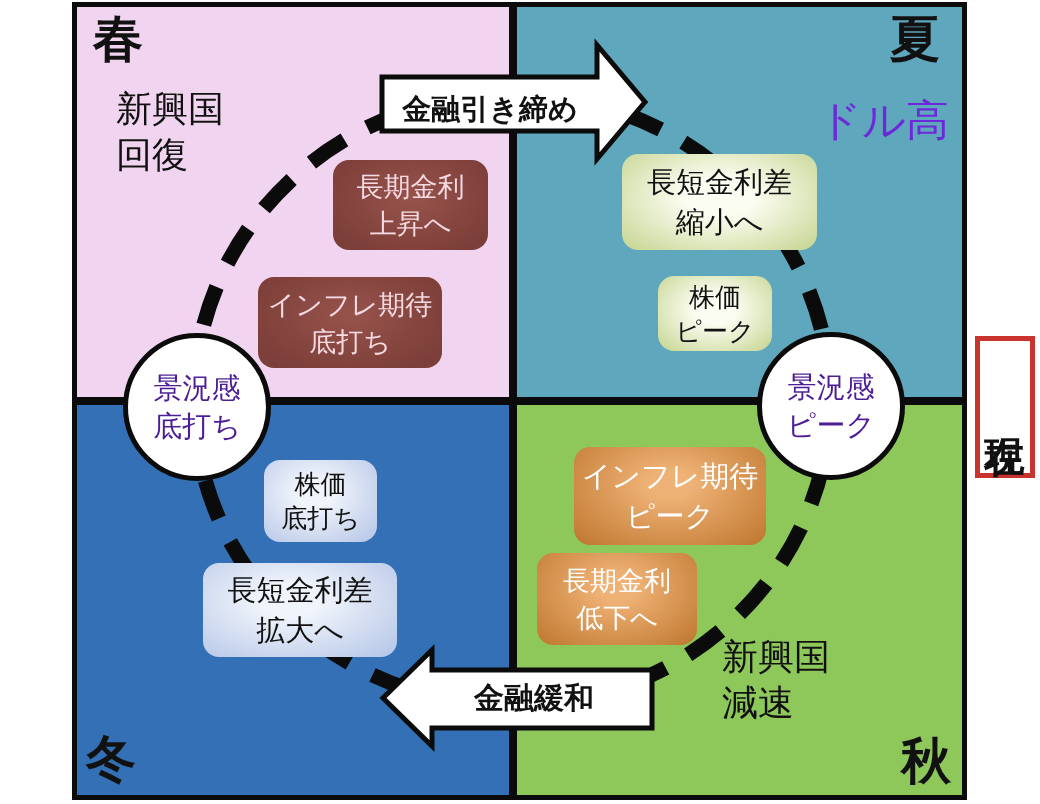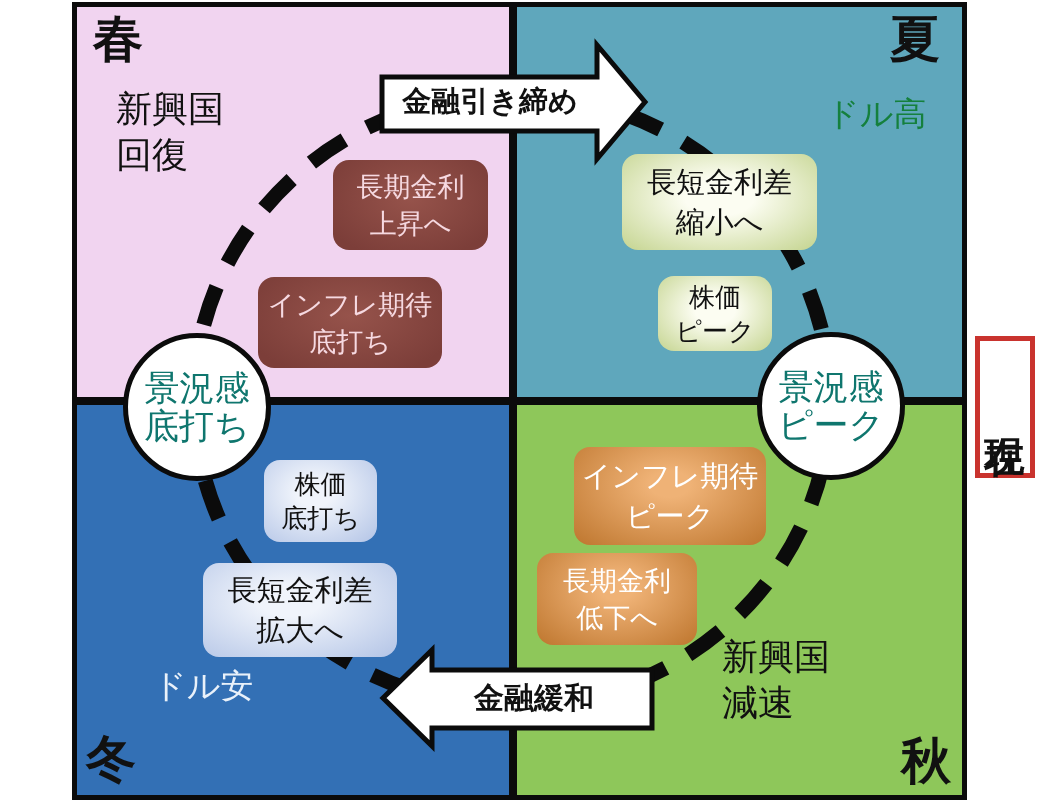--- a/index.html
+++ b/index.html
@@ -21,48 +21,48 @@
   .svg-arrows{position:absolute;left:0;top:0;width:1040px;height:804px;z-index:5;}
   
   .season{position:absolute;z-index:6;font-size:50px;font-weight:700;color:#111;line-height:1;}
   .s-spring{left:93px;top:14px;}
   .s-summer{left:890px;top:14px;}
   .s-winter{left:86px;top:734px;}
   .s-autumn{left:901px;top:736px;}
   
   .qlabel{position:absolute;z-index:6;font-weight:400;white-space:pre-line;}
   .l-spring{left:116px;top:86px;width:170px;font-size:36px;line-height:46px;color:#111;}
-  .l-summer{left:818px;top:92px;font-size:33px;color:#15803d;margin-left:8px;}
+  .l-summer{left:818px;top:92px;font-size:43px;color:#6d28d9;}
   .l-winter{left:153px;top:664px;font-size:33px;color:#E9F1FA;}
   .l-autumn{left:722px;top:634px;width:172px;font-size:36px;line-height:46px;color:#111;}
   
   .ibox{position:absolute;z-index:4;border-radius:16px;display:flex;align-items:center;justify-content:center;
         text-align:center;white-space:pre-line;font-weight:400;}
   .red-box{background:radial-gradient(ellipse at 50% 42%, #96534B 0%, #7C3E39 85%);color:#F6D9E1;}
   .green-box{background:radial-gradient(ellipse at 50% 45%, #FCFDF2 25%, #C4D48F 100%);color:#111;}
   .blue-box{background:radial-gradient(ellipse at 45% 40%, #F0F4FB 20%, #B3C4E6 100%);color:#111;}
   .orange-box{background:radial-gradient(ellipse at 50% 38%, #EFB276 15%, #BE762E 100%);color:#fff;}
   .b-lr-rise{left:333px;top:160px;width:155px;height:90px;font-size:27px;line-height:37px;}
   .b-inf-bottom{left:258px;top:277px;width:184px;height:91px;font-size:27px;line-height:37px;}
   .b-spread-narrow{left:622px;top:154px;width:195px;height:96px;font-size:29px;line-height:40px;}
   .b-stock-peak{left:658px;top:276px;width:114px;height:75px;font-size:26px;line-height:34px;}
   .b-stock-bottom{left:264px;top:460px;width:113px;height:82px;font-size:26px;line-height:34px;}
   .b-spread-widen{left:203px;top:563px;width:194px;height:94px;font-size:29px;line-height:40px;}
   .b-inf-peak{left:574px;top:447px;width:192px;height:98px;font-size:29px;line-height:40px;}
   .b-lr-fall{left:537px;top:553px;width:160px;height:92px;font-size:27px;line-height:37px;}
   
   .mcircle{position:absolute;z-index:6;width:148px;height:148px;border-radius:50%;background:#fff;border:5px solid #0b0b0b;
            box-sizing:border-box;display:flex;align-items:center;justify-content:center;text-align:center;
-           white-space:pre-line;font-size:35px;line-height:38px;font-weight:500;color:#0f766e;}
+           white-space:pre-line;font-size:29px;line-height:38px;font-weight:500;color:#4c1d95;}
   .c-left{left:123px;top:333px;}
   .c-right{left:757px;top:332px;}
   
   .arrow-text{position:absolute;z-index:6;display:flex;align-items:center;justify-content:center;
               font-weight:700;color:#111;}
-  .at-top{left:390px;top:72px;width:200px;height:60px;font-size:29px;}
+  .at-top{left:390px;top:80px;width:200px;height:60px;font-size:29px;}
   .at-bottom{left:434px;top:674px;width:200px;height:48px;font-size:30px;}
   
   .current{position:absolute;z-index:8;left:975px;top:336px;width:60px;height:142px;background:#fff;
            border:5px solid #C9332E;box-sizing:border-box;display:flex;align-items:center;justify-content:center;
            writing-mode:vertical-rl;text-orientation:upright;font-size:40px;font-weight:700;color:#111;line-height:1;}
 </style>
 </head>
 <body>
 
 <div class="canvas">
@@ -108,21 +108,20 @@
 ピーク</div>
 
   <div class="season s-spring">春</div>
   <div class="season s-summer">夏</div>
   <div class="season s-winter">冬</div>
   <div class="season s-autumn">秋</div>
 
   <div class="qlabel l-spring">新興国
 回復</div>
   <div class="qlabel l-summer">ドル高</div>
-  <div class="qlabel l-winter">ドル安</div>
   <div class="qlabel l-autumn">新興国
 減速</div>
 
   <div class="frame"></div>
 
   <div class="current">現在</div>
 
 </div>
 
 </body></html>

